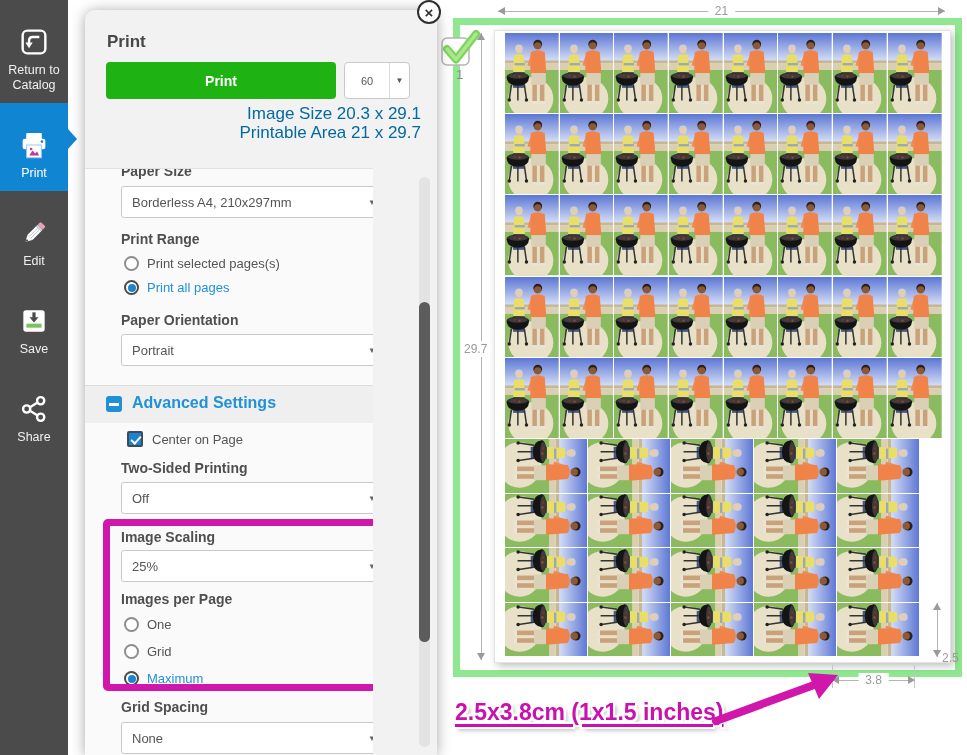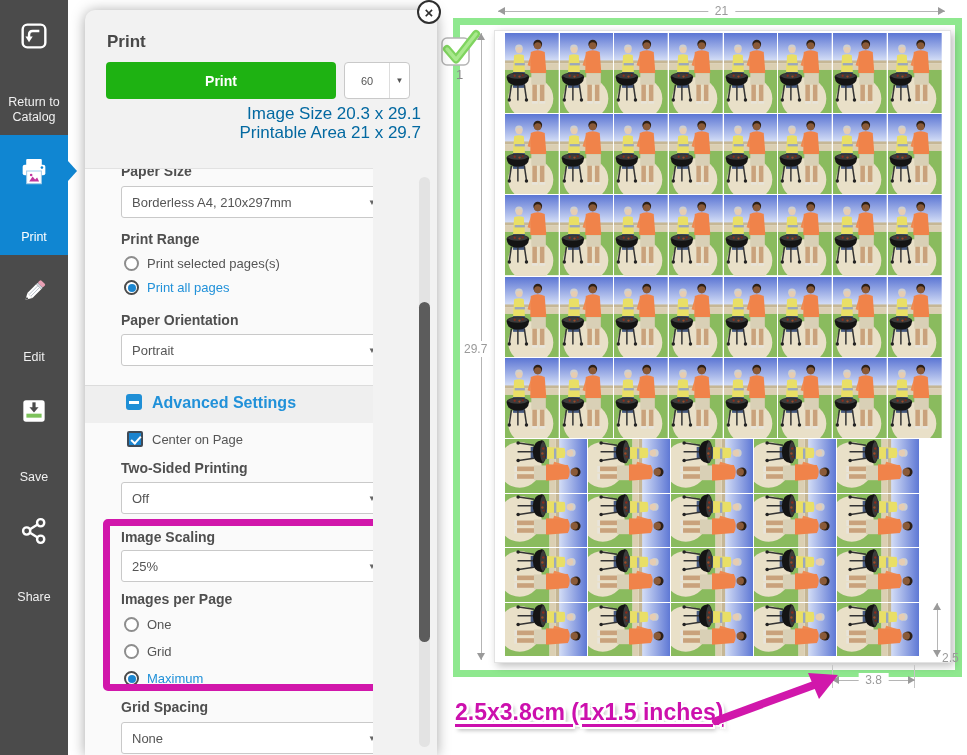--- a/index.html
+++ b/index.html
@@ -6,21 +6,21 @@
   html,body { width:967px; height:755px; overflow:hidden; }
   body {
     position:relative;
     font-family:"Liberation Sans","DejaVu Sans",sans-serif;
     background:#ffffff;
     color:#4f4f4f;
   }
   
   #sidebar { position:absolute; left:0; top:0; width:68px; height:755px; background:#4b4b4b; z-index:5; }
   .sb-item { position:relative; display:flex; flex-direction:column; align-items:center; text-align:center;
-             color:#f0f0f0; font-size:12.5px; line-height:15px; padding:20px 3px 10px; cursor:default;gap:38px; }
+             color:#f0f0f0; font-size:12.5px; line-height:15px; padding:26px 3px 10px; cursor:default; }
   .sb-item .icon { width:34px; height:32px; margin-bottom:5px; display:flex; align-items:center; justify-content:center; }
   .sb-item.active { background:#1086d2; color:#fff; }
   .sb-item.active::after { content:""; position:absolute; right:-9px; top:26px;
       border-top:10px solid transparent; border-bottom:10px solid transparent; border-left:9px solid #1086d2; }
   
   #panel { position:absolute; left:85px; top:10px; width:352px; height:745px; background:#f2f2f2;
            border-radius:10px 10px 0 0; box-shadow:0 1px 14px rgba(0,0,0,0.35); z-index:10; }
   #close-btn { position:absolute; left:417px; top:0; width:24px; height:24px; border-radius:50%;
       background:#fff; border:2px solid #2f2f2f; color:#2f2f2f; z-index:20;
       display:flex; align-items:center; justify-content:center; font-size:15px; font-weight:bold; cursor:pointer; }
@@ -44,21 +44,21 @@
   .select .car { font-size:8px; color:#666; }
   .rrow { position:absolute; left:39px; display:flex; align-items:center; gap:8px; font-size:13px; color:#555;
       cursor:pointer; }
   .radio { width:15px; height:15px; border-radius:50%; border:2px solid #8d8d8d; background:#fff; flex:0 0 15px; position:relative; }
   .rrow.sel { color:#2191d9; }
   .rrow.sel .radio { border-color:#4a4a4a; }
   .rrow.sel .radio::after { content:""; position:absolute; left:1.5px; top:1.5px; width:8px; height:8px;
       border-radius:50%; background:#1b86d0; }
   .divider { position:absolute; left:0; width:352px; height:1px; background:#dcdcdc; }
   .adv-band { position:absolute; left:0; width:352px; height:37px; background:#efefef; }
-  .adv-head { position:absolute; left:21px; display:flex; align-items:flex-start; gap:10px; cursor:pointer;margin-left:20px; }
+  .adv-head { position:absolute; left:21px; display:flex; align-items:flex-end; gap:10px; cursor:pointer; }
   .minus { width:16px; height:16px; background:#1f8fd6; border-radius:3px; position:relative; }
   .minus::after { content:""; position:absolute; left:3px; top:7px; width:10px; height:2.5px; background:#fff; }
   .adv-head .t { font-size:16px; font-weight:bold; color:#2191d9; }
   .cbrow { position:absolute; left:42px; display:flex; align-items:center; gap:9px; font-size:13px; color:#555; cursor:pointer; }
   .checkbox { width:16px; height:16px; border:2px solid #3f4a56; border-radius:2px; background:#1b84cf; position:relative; flex:0 0 16px; }
   .checkbox::after { content:""; position:absolute; left:3.5px; top:0.5px; width:4px; height:8px;
       border-right:2px solid #fff; border-bottom:2px solid #fff; transform:rotate(42deg); }
   .hibox { position:absolute; left:18px; top:350px; width:307px; height:172px; border:7px solid #d117ab;
       border-radius:5px; pointer-events:none; }
   .sb-track { position:absolute; left:334px; top:167px; width:11px; height:570px; background:#e3e3e3; border-radius:6px; }

